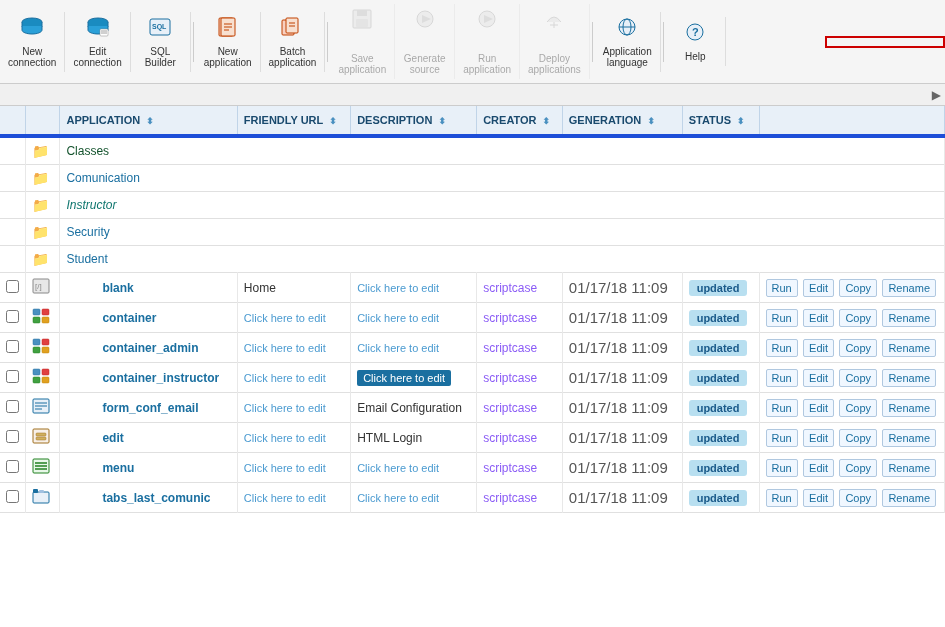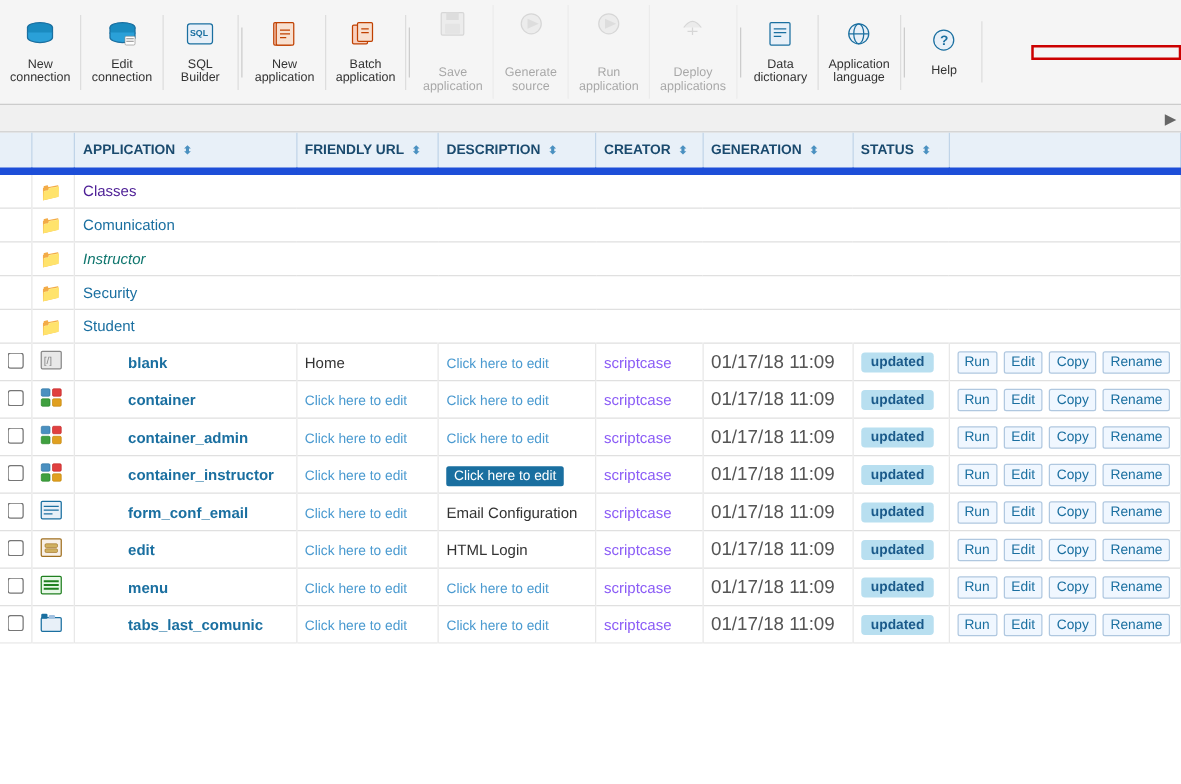--- a/index.html
+++ b/index.html
@@ -58,21 +58,21 @@
     .table-wrapper {
       overflow-x: auto;
     }
     table {
       width: 100%;
       border-collapse: collapse;
       font-size: 12px;
     }
     thead tr {
       background: #e8f0f8;
-      border-bottom: 6px solid #1d4ed8;
+      border-bottom: 4px solid #1d4ed8;
     }
     thead th {
       padding: 8px 6px;
       text-align: left;
       font-weight: bold;
       color: #1a4a6e;
       border-right: 1px solid #c0d4e8;
       white-space: nowrap;
       font-size: 11px;
     }
@@ -232,32 +232,20 @@
       <svg width="24" height="22" viewBox="0 0 24 22">
           <path d="M5 14 Q12 4 19 14" fill="#ddd" stroke="#aaa" stroke-width="1"></path>
           <line x1="8" y1="17" x2="16" y2="17" stroke="#aaa" stroke-width="1"></line>
           <line x1="12" y1="14" x2="12" y2="20" stroke="#aaa" stroke-width="1"></line>
         </svg>
     </span>
     <span style="white-space:pre-line;font-size:10px;">Deploy
 applications</span>
   </div>
   <div style="width:1px;height:40px;background:#ccc;margin:0 2px;"></div>
-  <div class="toolbar-item">
-    <span class="icon">
-      <svg width="24" height="22" viewBox="0 0 24 22">
-          <rect x="4" y="2" width="16" height="18" rx="1" fill="#e8f0f8" stroke="#1a6fa0" stroke-width="1"></rect>
-          <line x1="7" y1="7" x2="17" y2="7" stroke="#1a6fa0" stroke-width="1"></line>
-          <line x1="7" y1="10" x2="17" y2="10" stroke="#1a6fa0" stroke-width="1"></line>
-          <line x1="7" y1="13" x2="13" y2="13" stroke="#1a6fa0" stroke-width="1"></line>
-        </svg>
-    </span>
-    <span style="white-space:pre-line;font-size:10px;">Data
-dictionary</span>
-  </div>
   <div class="toolbar-item">
     <span class="icon">
       <svg width="24" height="22" viewBox="0 0 24 22">
           <circle cx="12" cy="11" r="8" fill="#e8f0f8" stroke="#1a6fa0" stroke-width="1"></circle>
           <ellipse cx="12" cy="11" rx="4" ry="8" fill="none" stroke="#1a6fa0" stroke-width="1"></ellipse>
           <line x1="4" y1="11" x2="20" y2="11" stroke="#1a6fa0" stroke-width="1"></line>
         </svg>
     </span>
     <span style="white-space:pre-line;font-size:10px;">Application
 language</span>
@@ -297,21 +285,21 @@
         <th>STATUS <span class="sort-icon">⬍</span></th>
         <th style="width:130px;"></th>
       </tr>
     </thead>
     <tbody id="table-body">
     <tr class="folder-row">
     <td class="checkbox-cell"></td>
     <td>
       <span class="folder-icon">📁</span>
     </td>
-    <td colspan="7" style="color:#4c1d95;">Classes</td>
+    <td colspan="7" style="color:#14532d;">Classes</td>
   </tr>
         <tr class="folder-row">
     <td class="checkbox-cell"></td>
     <td>
       <span class="folder-icon">📁</span>
     </td>
     <td colspan="7" style="color:#1a6fa0;">Comunication</td>
   </tr>
         <tr class="folder-row">
     <td class="checkbox-cell"></td>

